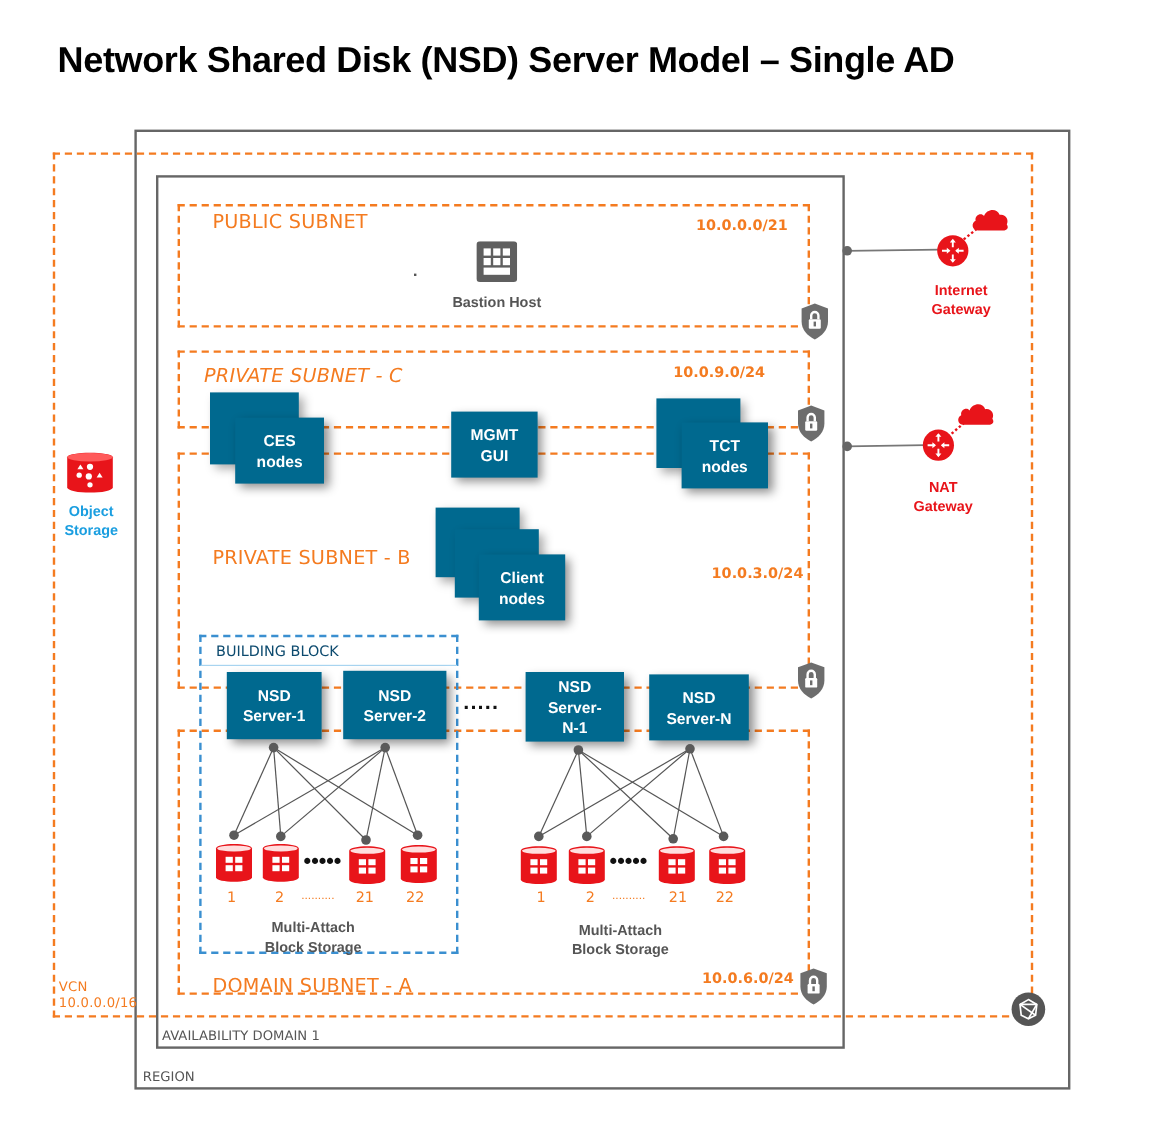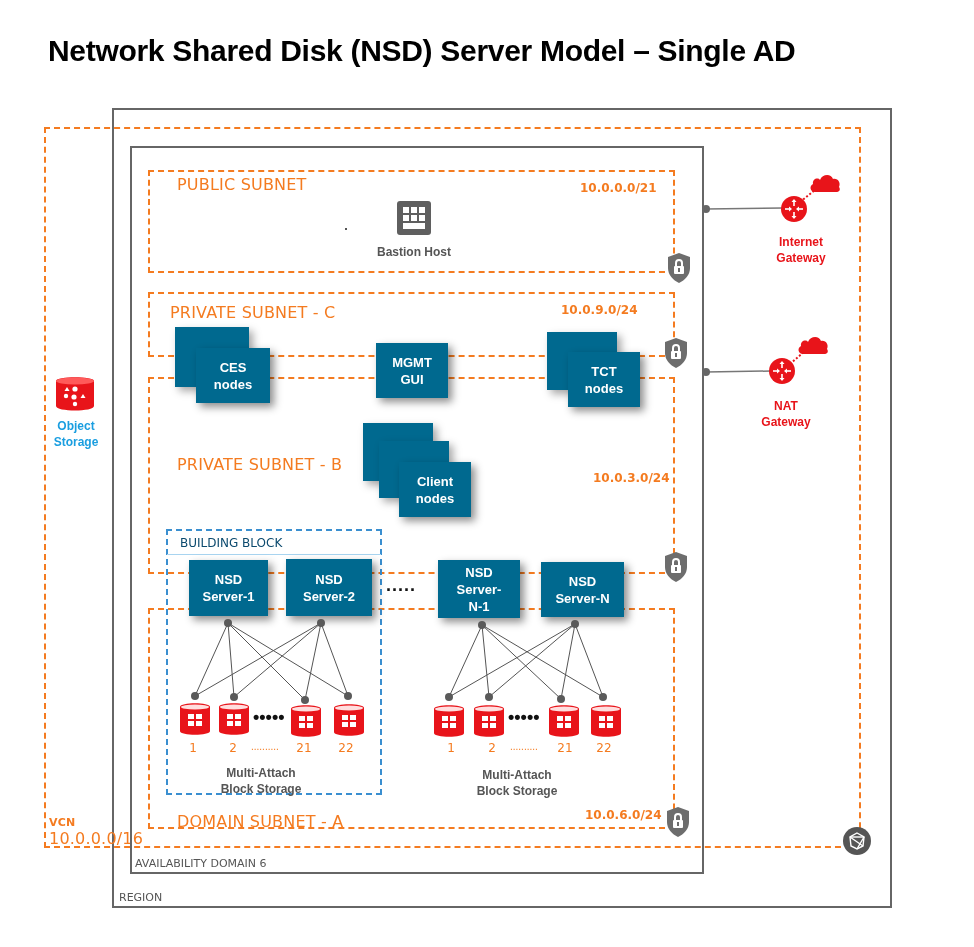--- a/index.html
+++ b/index.html
@@ -20,25 +20,25 @@
 </style>
 </head>
 <body>
 
 <div class="abs title">Network Shared Disk (NSD) Server Model – Single AD</div>
 
 <div class="solid-box" style="left:112px;top:108px;width:780px;height:800px;"></div>
 <div class="gray-lbl" style="left:119px;top:891px;">REGION</div>
 
 <div class="dash-box" style="left:44px;top:127px;width:817px;height:721px;"></div>
-<div class="orange-lbl" style="left:49px;top:816px;font-size:11px;font-weight:bold;">VCN</div>
-<div class="orange-lbl" style="left:49px;top:829px;font-size:16px;">10.0.0.0/16</div>
+<div class="orange-lbl" style="left:49px;top:816px;font-size:11px;">VCN</div>
+<div class="orange-lbl" style="left:49px;top:829px;font-size:11px;">10.0.0.0/16</div>
 
 <div class="solid-box" style="left:130px;top:146px;width:574px;height:728px;background:transparent;"></div>
-<div class="gray-lbl" style="left:135px;top:857px;">AVAILABILITY DOMAIN 6</div>
+<div class="gray-lbl" style="left:135px;top:857px;">AVAILABILITY DOMAIN 1</div>
 
 <div class="dash-box" style="left:148px;top:170px;width:527px;height:103px;"></div>
 <div class="orange-lbl" style="left:177px;top:175px;">PUBLIC SUBNET</div>
 <div class="cidr" style="left:580px;top:181px;">10.0.0.0/21</div>
 <div class="abs" style="left:345px;top:228px;width:2px;height:2px;background:#555;"></div>
 
 <div class="abs" style="left:397px;top:201px;width:34px;height:34px;">
   <svg width="34" height="34" viewBox="0 0 34 34">
     <rect x="0" y="0" width="34" height="34" rx="3" fill="#5f5f5f"></rect>
     <rect x="6" y="6" width="6" height="6" fill="#fff"></rect>
@@ -46,21 +46,21 @@
       <rect x="22" y="6" width="6" height="6" fill="#fff"></rect>
     <rect x="6" y="14" width="6" height="6" fill="#fff"></rect>
       <rect x="14" y="14" width="6" height="6" fill="#fff"></rect>
       <rect x="22" y="14" width="6" height="6" fill="#fff"></rect>
     <rect x="6" y="22" width="22" height="6" fill="#fff"></rect>
   </svg>
 </div>
 <div class="dark-lbl" style="left:364px;top:244px;width:100px;">Bastion Host</div>
 
 <div class="dash-box" style="left:148px;top:292px;width:527px;height:65px;"></div>
-<div class="orange-lbl" style="left:170px;top:303px;">PRIVATE SUBNET - C</div>
+<div class="orange-lbl" style="left:170px;top:303px;font-style:italic;">PRIVATE SUBNET - C</div>
 <div class="cidr" style="left:561px;top:303px;">10.0.9.0/24</div>
 
 <div class="dash-box" style="left:148px;top:377px;width:527px;height:197px;"></div>
 <div class="orange-lbl" style="left:177px;top:455px;">PRIVATE SUBNET - B</div>
 <div class="cidr" style="left:593px;top:471px;">10.0.3.0/24</div>
 
 <div class="dash-box" style="left:148px;top:608px;width:527px;height:221px;"></div>
 <div class="orange-lbl" style="left:177px;top:812px;">DOMAIN SUBNET - A</div>
 <div class="cidr" style="left:573px;top:808px;margin-left:12px;">10.0.6.0/24</div>
 

